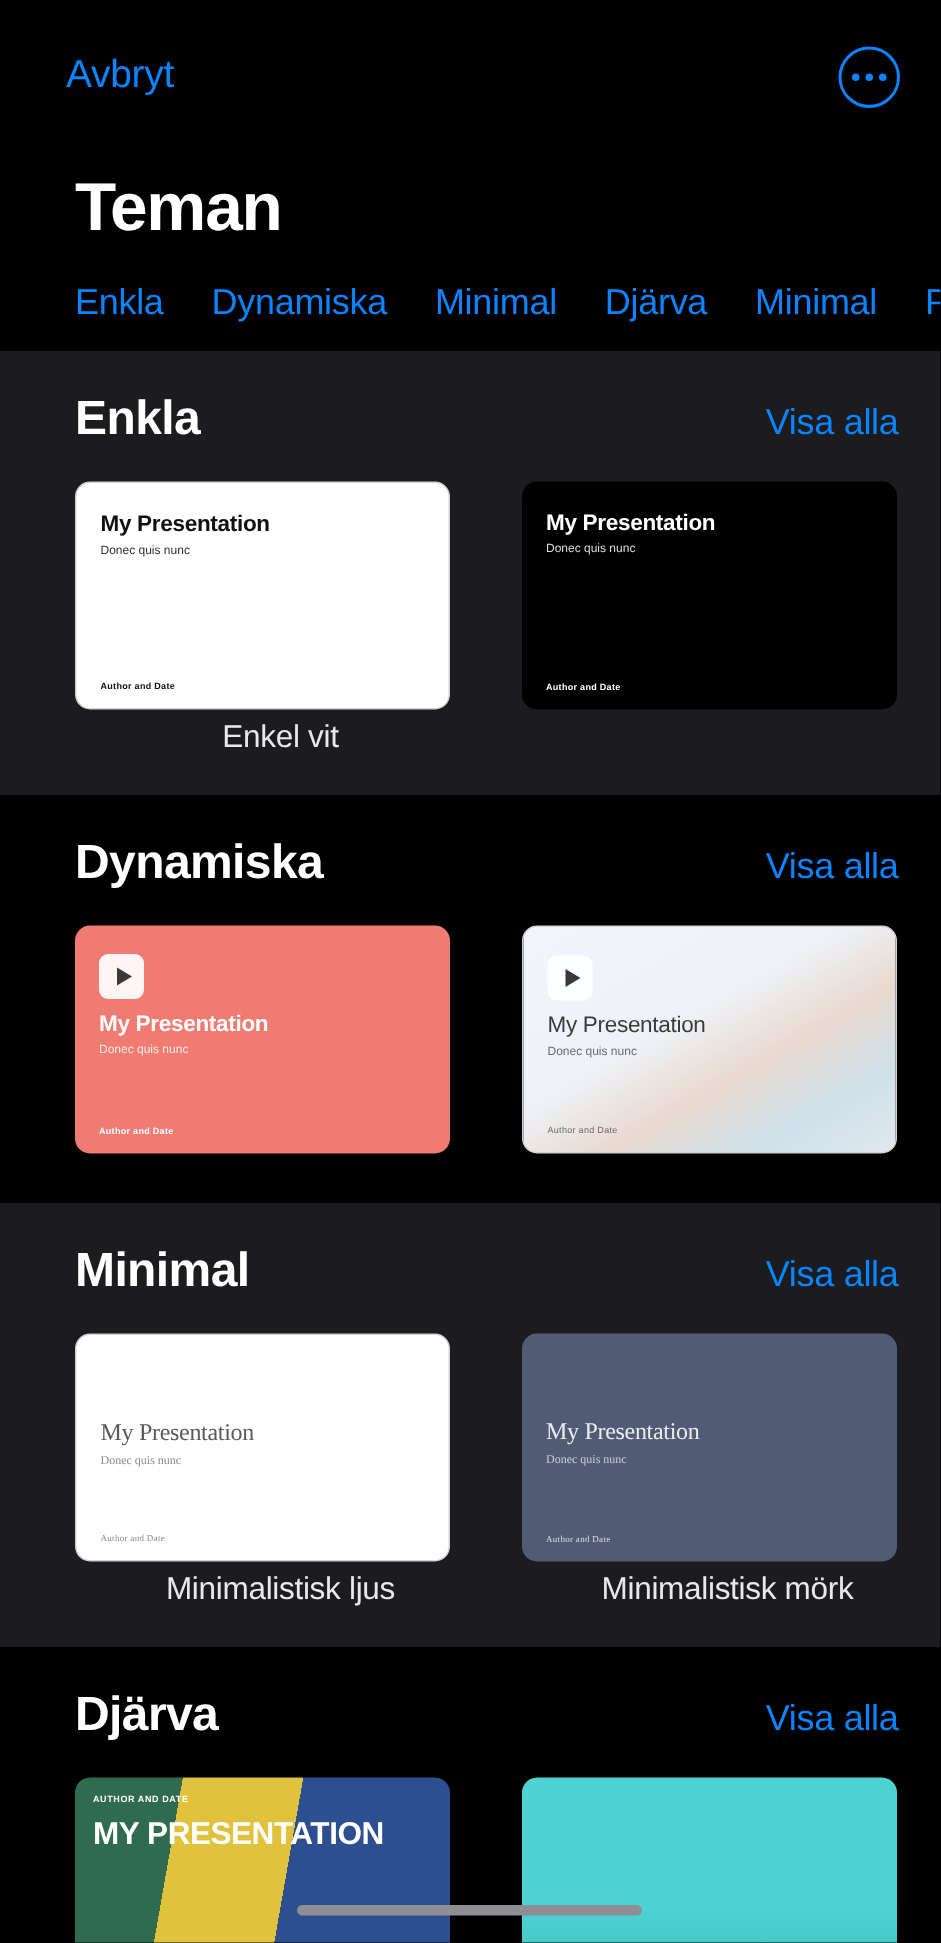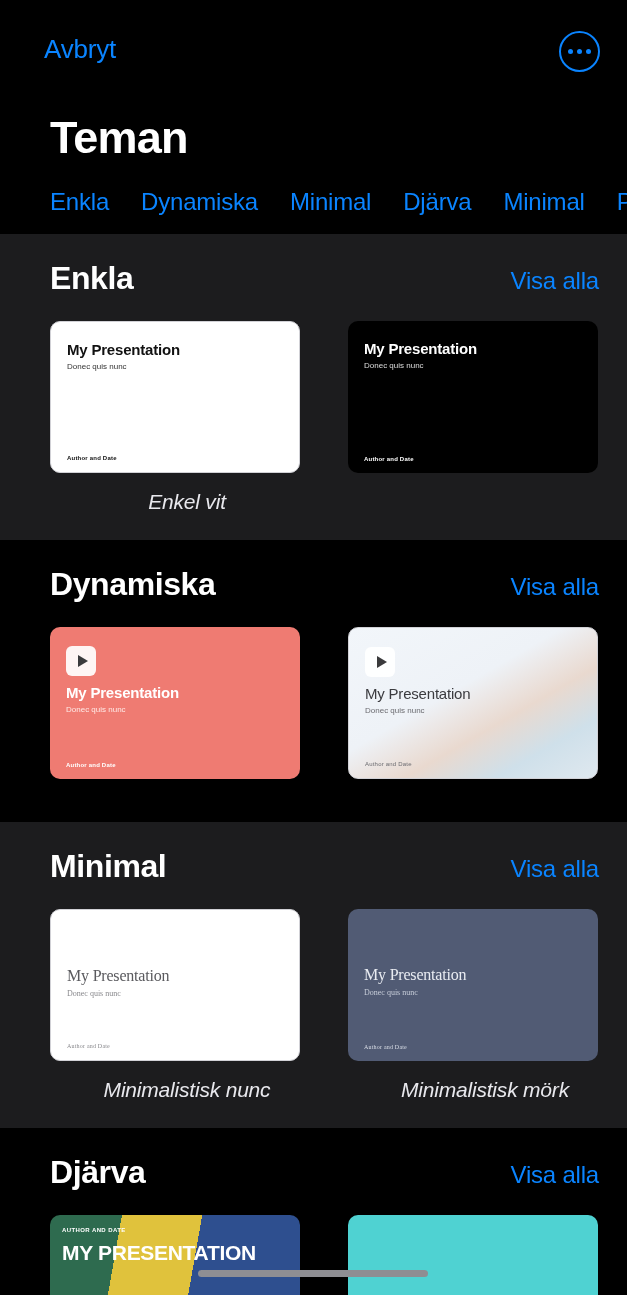--- a/index.html
+++ b/index.html
@@ -115,23 +115,22 @@
     border-radius: 10px;
     overflow: hidden;
     position: relative;
     cursor: pointer;
   }
   .card.light { border: 1px solid #d1d1d6; }
   .card-label {
     color: #e8e8ed;
     font-size: 21px;
     text-align: center;
-    margin-top: 17px;
-    letter-spacing: -0.2px;
-    font-style: italic;
+    margin-top: 7px;
+    letter-spacing: -0.2px;
   }
   .section-body-pad { padding-bottom: 26px; }
 
   
   .slide {
     position: absolute;
     inset: 0;
     padding: 19px 16px 12px 16px;
     display: flex;
     flex-direction: column;
@@ -307,21 +306,21 @@
   <div class="row">
 
     <div class="card-wrap">
       <div class="card light" style="background:#ffffff;">
         <div class="slide serif">
           <div class="ttl" style="color:#5a5a5e;margin-top:38px;">My Presentation</div>
           <div class="sub" style="color:#8a8a8e;">Donec quis nunc</div>
           <div class="ftr" style="color:#8a8a8e;">Author and Date</div>
         </div>
       </div>
-      <div class="card-label">Minimalistisk nunc</div>
+      <div class="card-label">Minimalistisk ljus</div>
     </div>
 
     <div class="card-wrap">
       <div class="card" style="background:#515b74;">
         <div class="slide serif">
           <div class="ttl" style="color:#e9ecf2;margin-top:38px;">My Presentation</div>
           <div class="sub" style="color:#c6ccd8;">Donec quis nunc</div>
           <div class="ftr" style="color:#d8dde6;">Author and Date</div>
         </div>
       </div>

